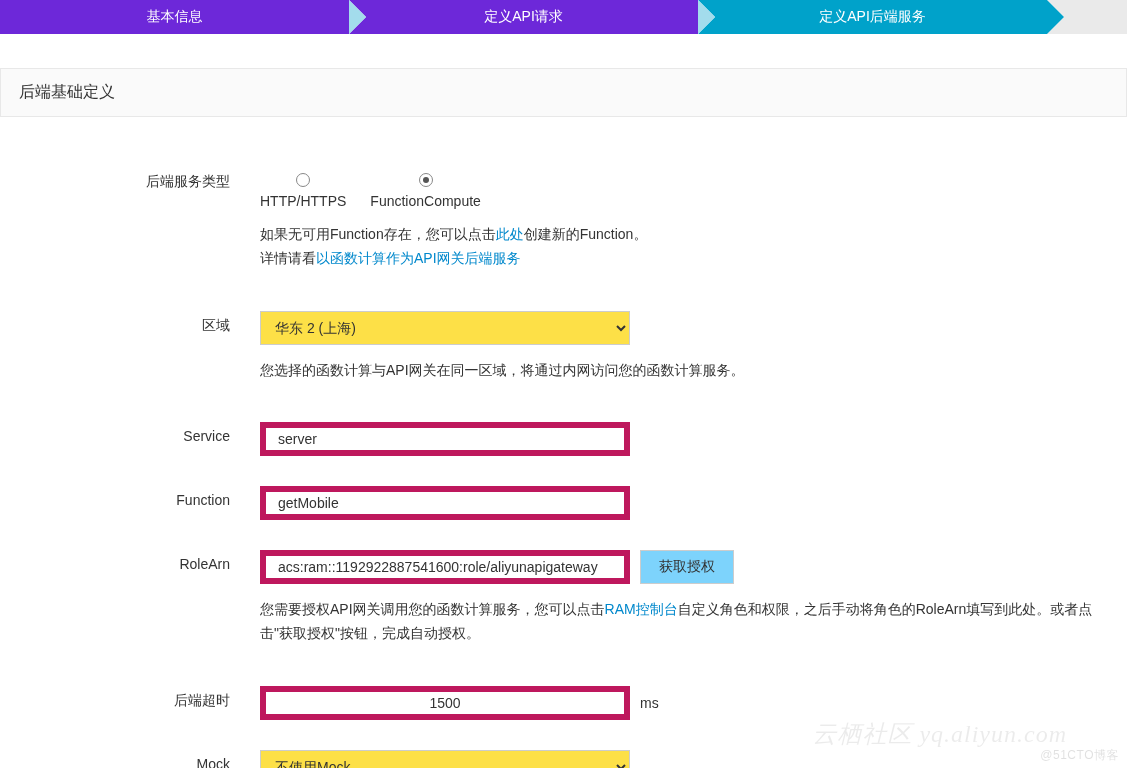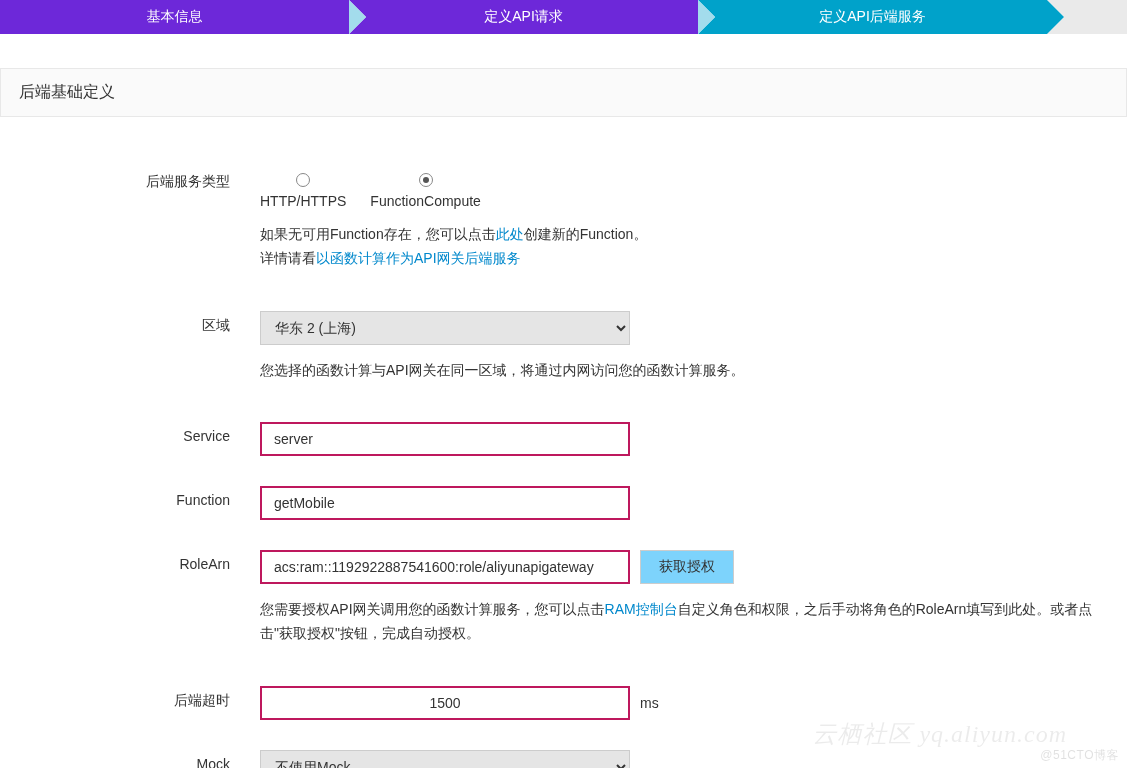--- a/index.html
+++ b/index.html
@@ -91,27 +91,27 @@
       margin-top: 0;
     }
     .spacer { height: 30px; }
     .spacer-sm { height: 20px; }
     a.link { color: #0088cc; text-decoration: none; }
     select.native, .select-like {
       height: 34px;
       border: 1px solid #ccc;
       padding: 0 10px;
       font-size: 14px;
-      background: #e5e5e5;
+      background: #fde047;
       color: #333;
       width: 370px;
     }
     input.text, .text {
       height: 34px;
-      border: 2px solid #be185d;
+      border: 6px solid #be185d;
       padding: 0 12px;
       font-size: 14px;
       background: #fff;
       color: #333;
       width: 370px;
     }
     .flex-inline { display: flex; align-items: center; gap: 10px; }
     .btn {
       height: 34px;
       border: 1px solid #ccc;

